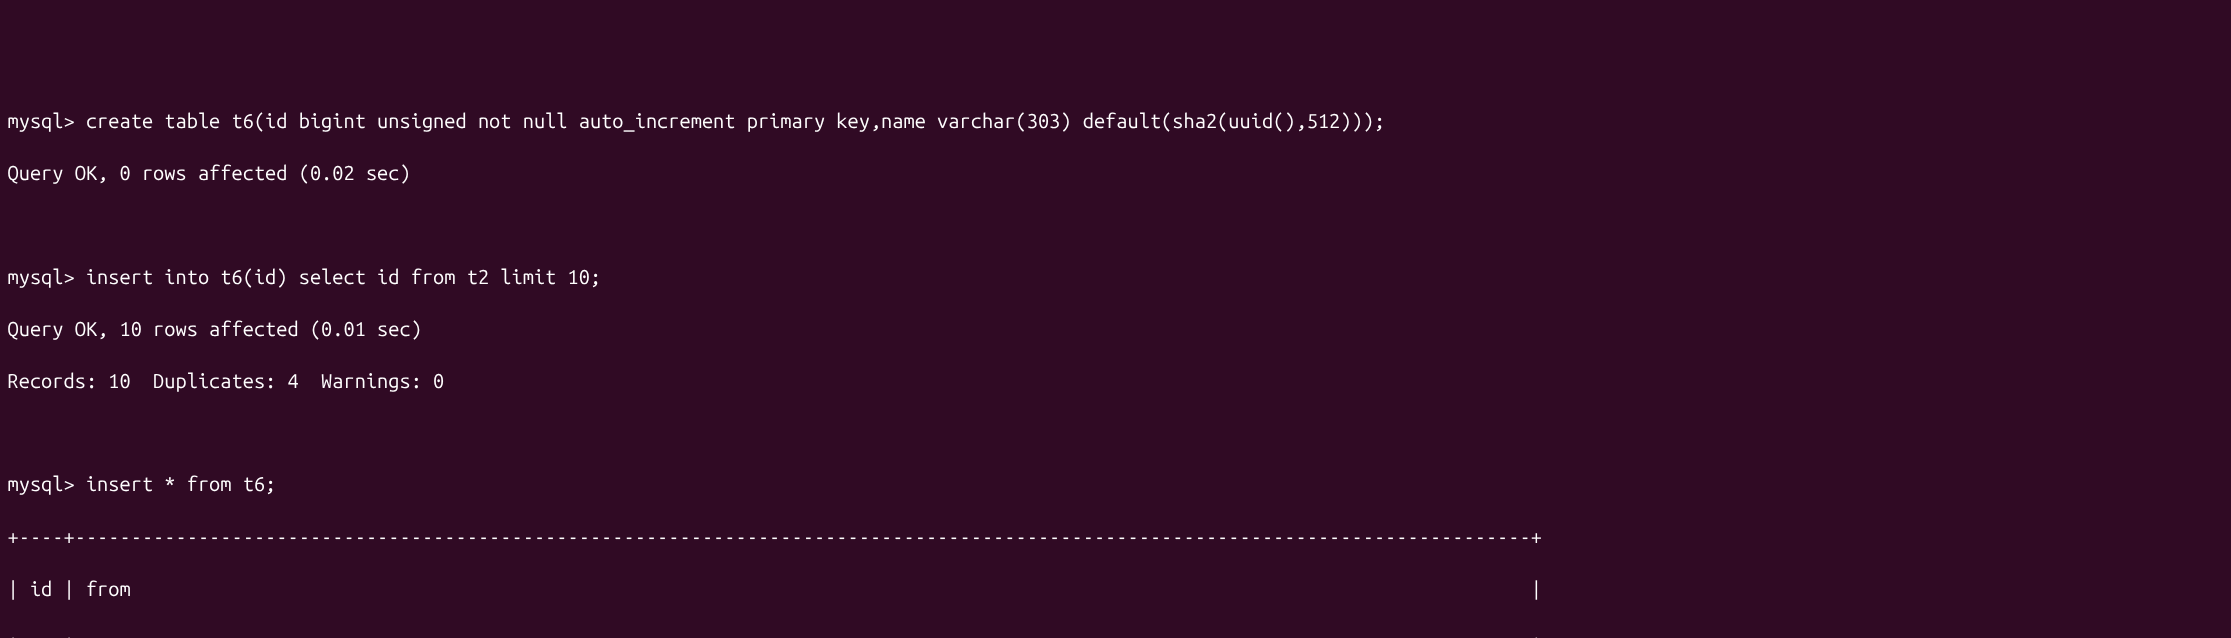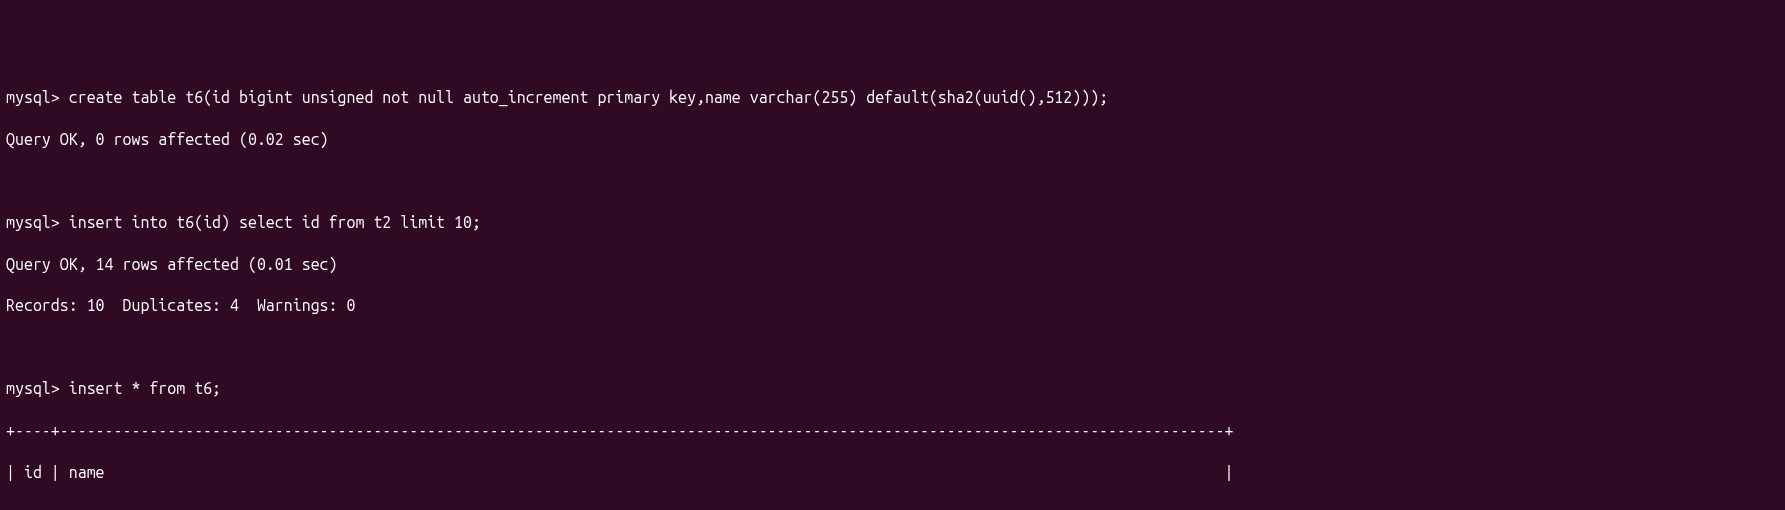--- a/index.html
+++ b/index.html
@@ -21,30 +21,30 @@
     }
     .line {
       white-space: pre;
     }
   </style>
 </head>
 <body>
 
 
 
-<div class="line"><span>mysql&gt;</span> <span>create table t6(id bigint unsigned not null auto_increment primary key,name varchar(255) default(sha2(uuid(),512)));</span></div>
+<div class="line"><span>mysql&gt;</span> <span>create table t6(id bigint unsigned not null auto_increment primary key,name varchar(303) default(sha2(uuid(),512)));</span></div>
 <div class="line">Query OK, 0 rows affected (0.02 sec)</div>
 <div class="line"> </div>
 <div class="line"><span>mysql&gt;</span> <span>insert into t6(id) select id from t2 limit 10;</span></div>
-<div class="line">Query OK, 14 rows affected (0.01 sec)</div>
+<div class="line">Query OK, 10 rows affected (0.01 sec)</div>
 <div class="line">Records: 10  Duplicates: 4  Warnings: 0</div>
 <div class="line"> </div>
 <div class="line"><span>mysql&gt;</span> <span>insert * from t6;</span></div>
 <div class="line">+----+----------------------------------------------------------------------------------------------------------------------------------+</div>
-<div class="line">| id | name                                                                                                                             |</div>
+<div class="line">| id | from                                                                                                                             |</div>
 <div class="line">+----+----------------------------------------------------------------------------------------------------------------------------------+</div>
 
 
 
 
 
 
 
 
 

